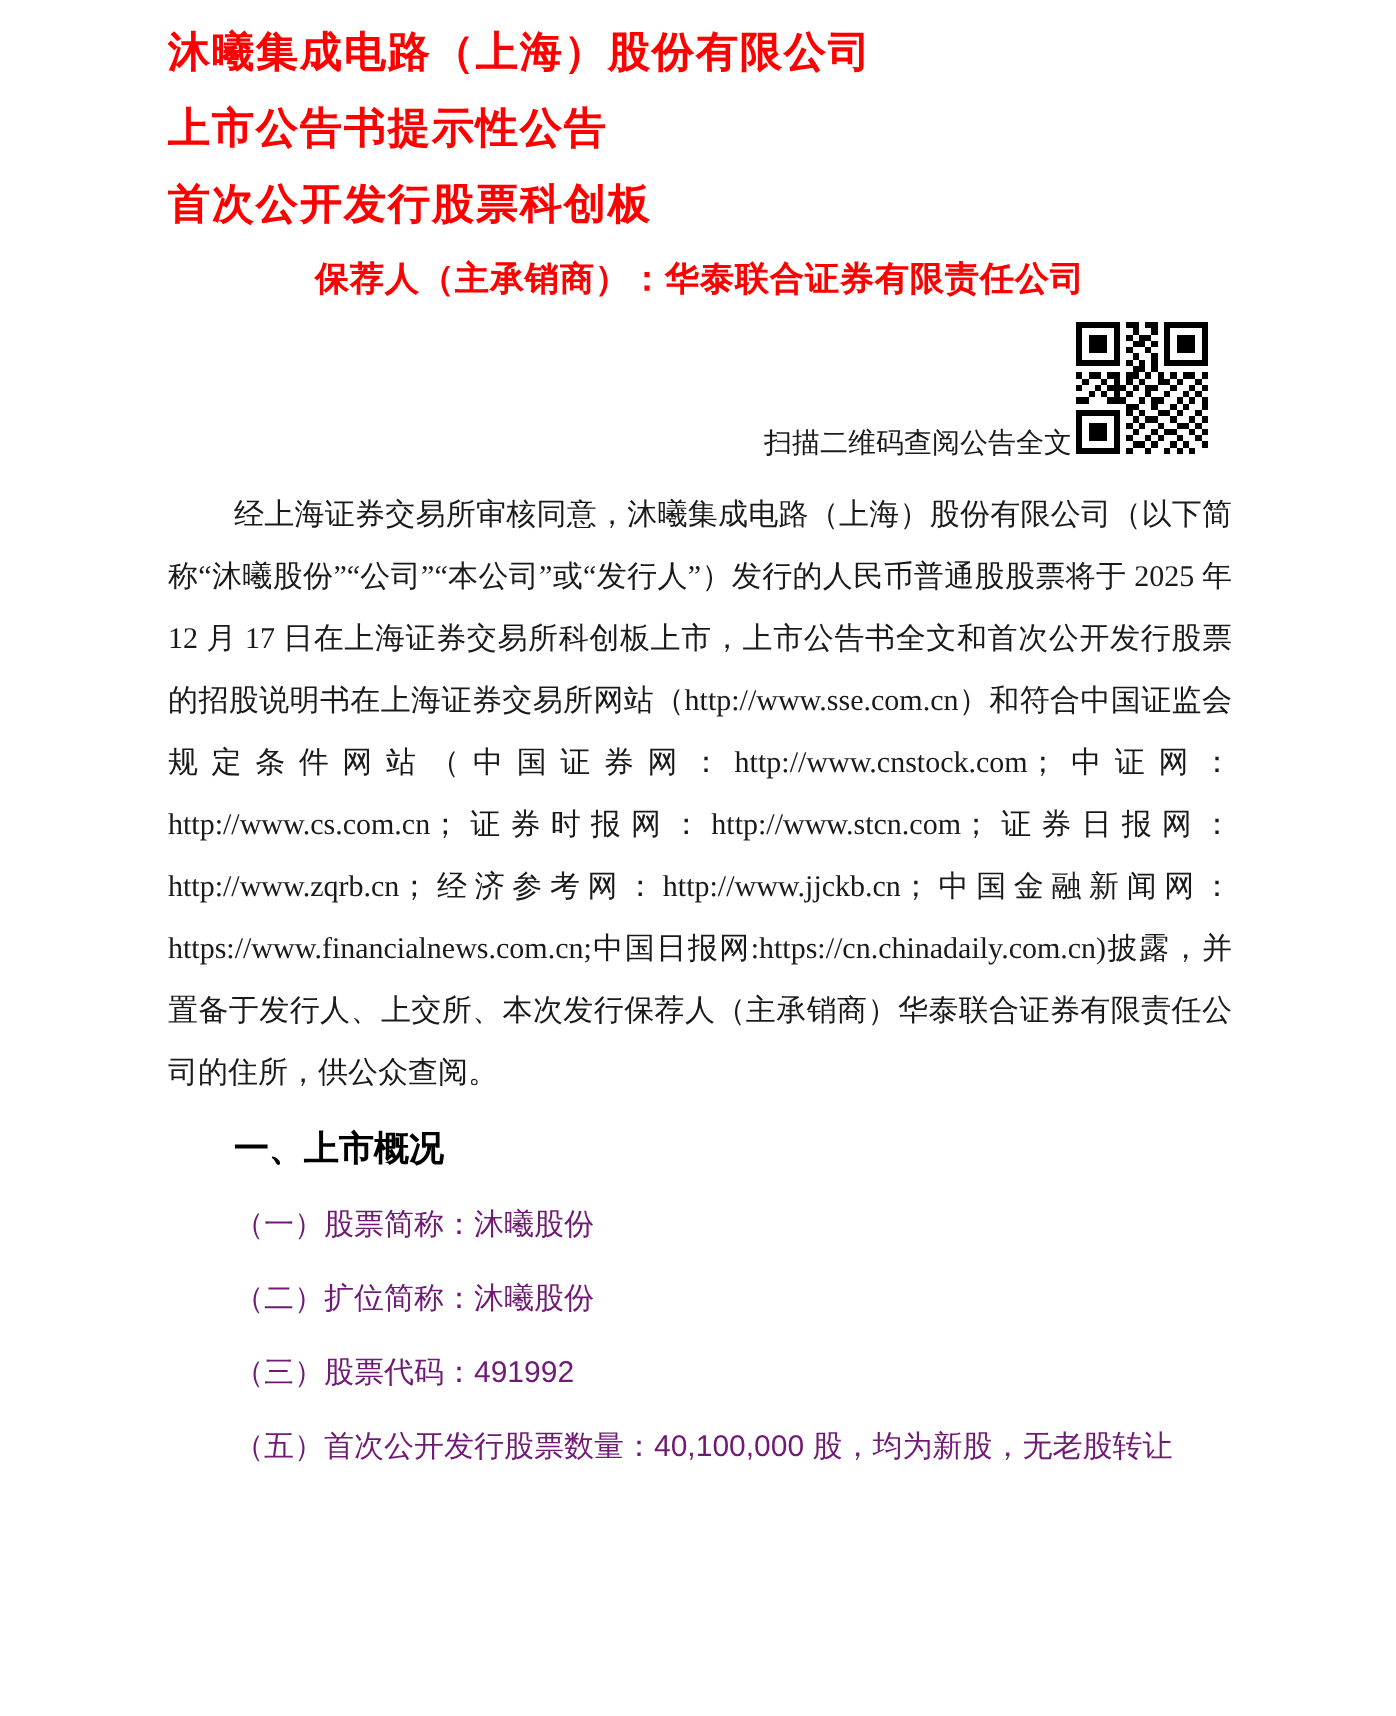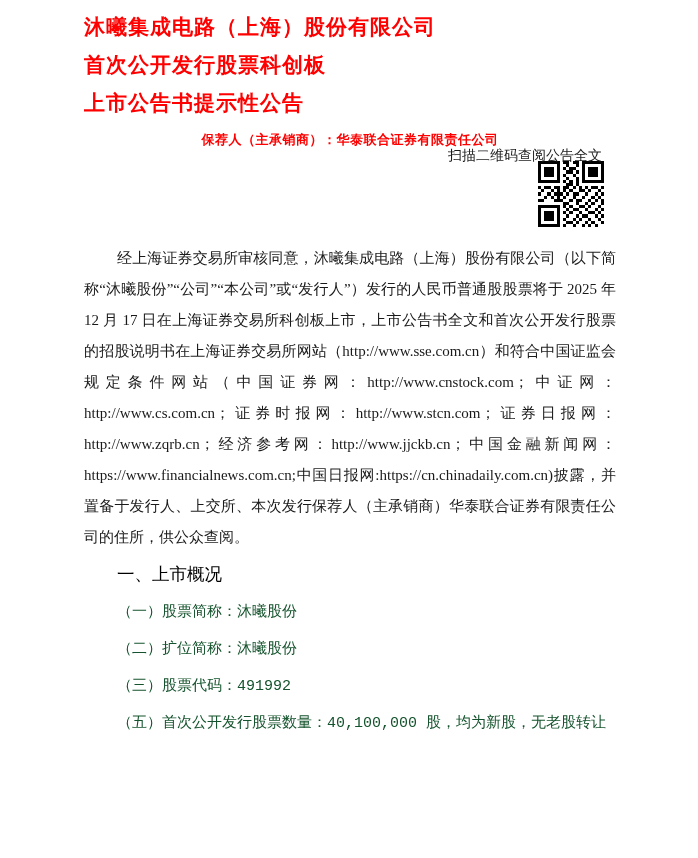--- a/index.html
+++ b/index.html
@@ -21,34 +21,33 @@
     font-weight: 700;
     font-size: 21px;
     line-height: 38px;
     text-align: left;
     letter-spacing: 1px;
   }
   .sponsor-line {
     margin: 5px 0 0 0;
     font-family: "Liberation Sans", "DejaVu Sans", sans-serif;
     font-weight: 700;
-    font-size: 13px;
+    font-size: 17px;
     line-height: 26px;
     text-align: center;
     letter-spacing: 0.5px;
   }
   
   .qr-row {
     display: flex;
     justify-content: flex-end;
     align-items: flex-end;
     margin-top: 8px;
     margin-right: 12px;
     height: 66px;
-    flex-direction: column;
   }
   .qr-caption {
     font-family: "Liberation Serif", "DejaVu Serif", serif;
     font-size: 14px;
     color: #1a1a1a;
     margin-right: 2px;
     position: relative;
     bottom: -4px;
     white-space: nowrap;
   }
@@ -62,44 +61,44 @@
     line-height: 31px;
     text-align: justify;
     text-indent: 33px;
     word-break: break-word;
     color: #1a1a1a;
   }
   .section-heading {
     margin: 6px 0 0 0;
     padding-left: 33px;
     font-family: "Liberation Sans", "DejaVu Sans", sans-serif;
-    font-weight: 400;
+    font-weight: 700;
     font-size: 17.5px;
     line-height: 26px;
     color: #000000;
   }
   .overview-list { margin-top: 10px; }
   .list-item {
     padding-left: 33px;
-    font-family: Liberation Mono, monospace;
+    font-family: Liberation Sans, sans-serif;
     font-size: 15px;
     line-height: 31px;
     margin-bottom: 6px;
-    color: #14532d;
+    color: #701a75;
   }
 </style>
 </head>
 <body>
 
 <div class="page">
 
   <header>
     <h1 class="doc-title title-red" style="color: rgb(254, 0, 0);">沐曦集成电路（上海）股份有限公司</h1>
+    <h1 class="doc-title title-red" style="color: rgb(254, 0, 0);">上市公告书提示性公告</h1>
     <h1 class="doc-title title-red" style="color: rgb(254, 0, 0);">首次公开发行股票科创板</h1>
-    <h1 class="doc-title title-red" style="color: rgb(254, 0, 0);">上市公告书提示性公告</h1>
     <div class="sponsor-line title-red" style="color: rgb(254, 0, 0);">保荐人（主承销商）：华泰联合证券有限责任公司</div>
   </header>
 
   <div class="qr-row">
     <span class="qr-caption">扫描二维码查阅公告全文</span>
     <svg class="qr-code" viewBox="0 0 21 21" shape-rendering="crispEdges" aria-hidden="true">
       <rect x="0" y="0" width="21" height="21" fill="#ffffff"></rect>
       <g fill="#000000">
         <path fill-rule="evenodd" d="M0 0h7v7H0z M1 1h5v5H1z M14 0h7v7h-7z M15 1h5v5h-5z M0 14h7v7H0z M1 15h5v5H1z"></path>
         <path d="M2 2h3v3H2z M16 2h3v3h-3z M2 16h3v3H2z

